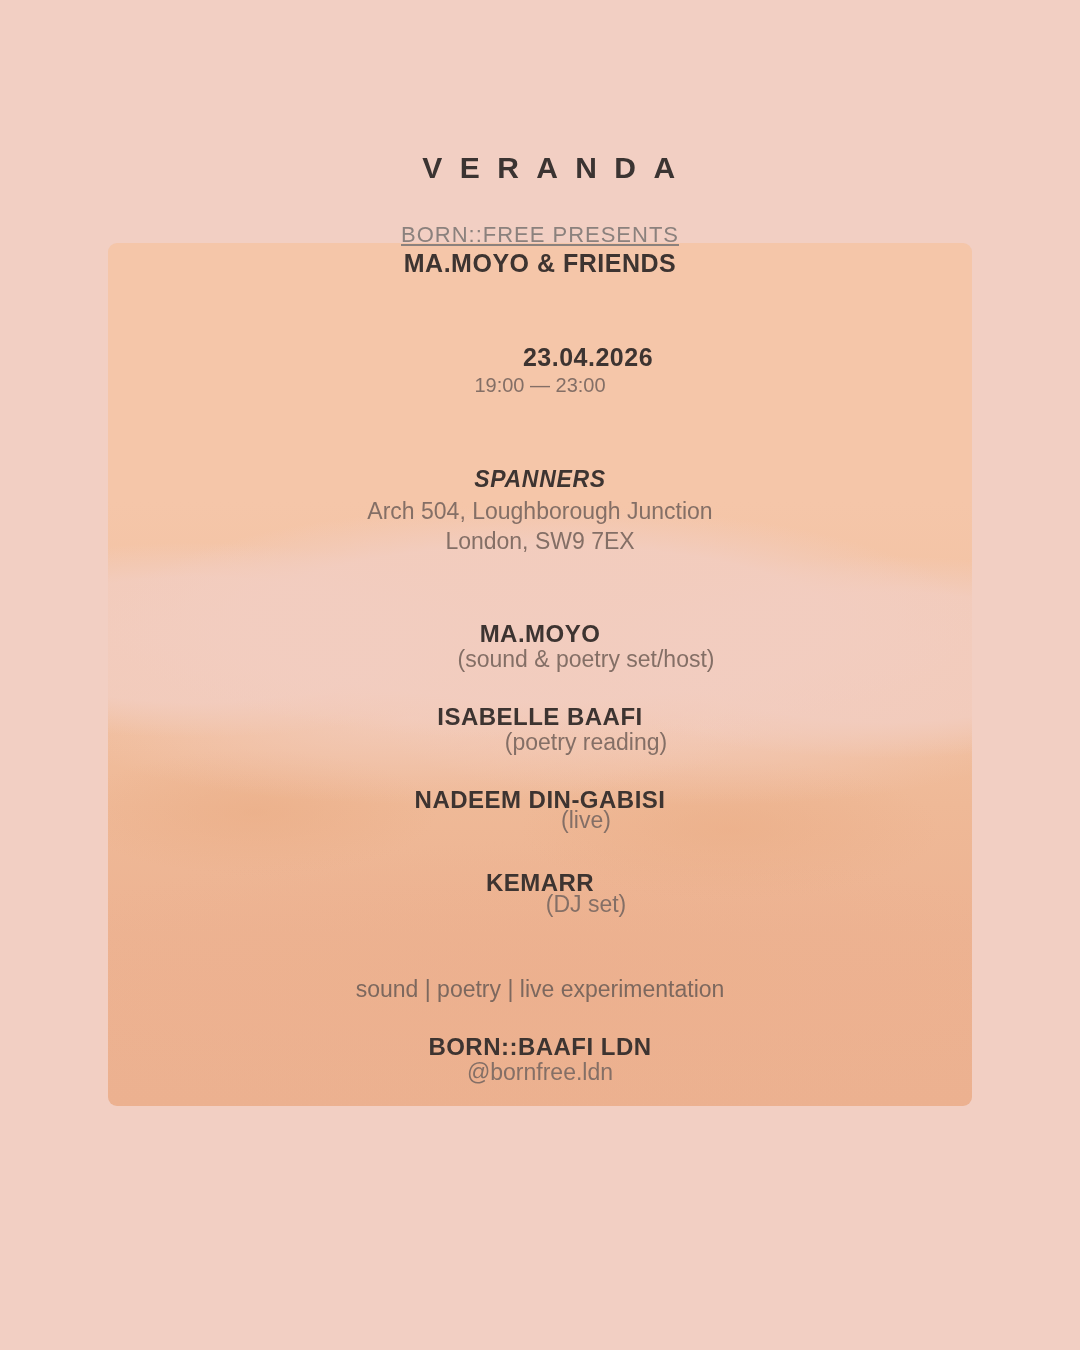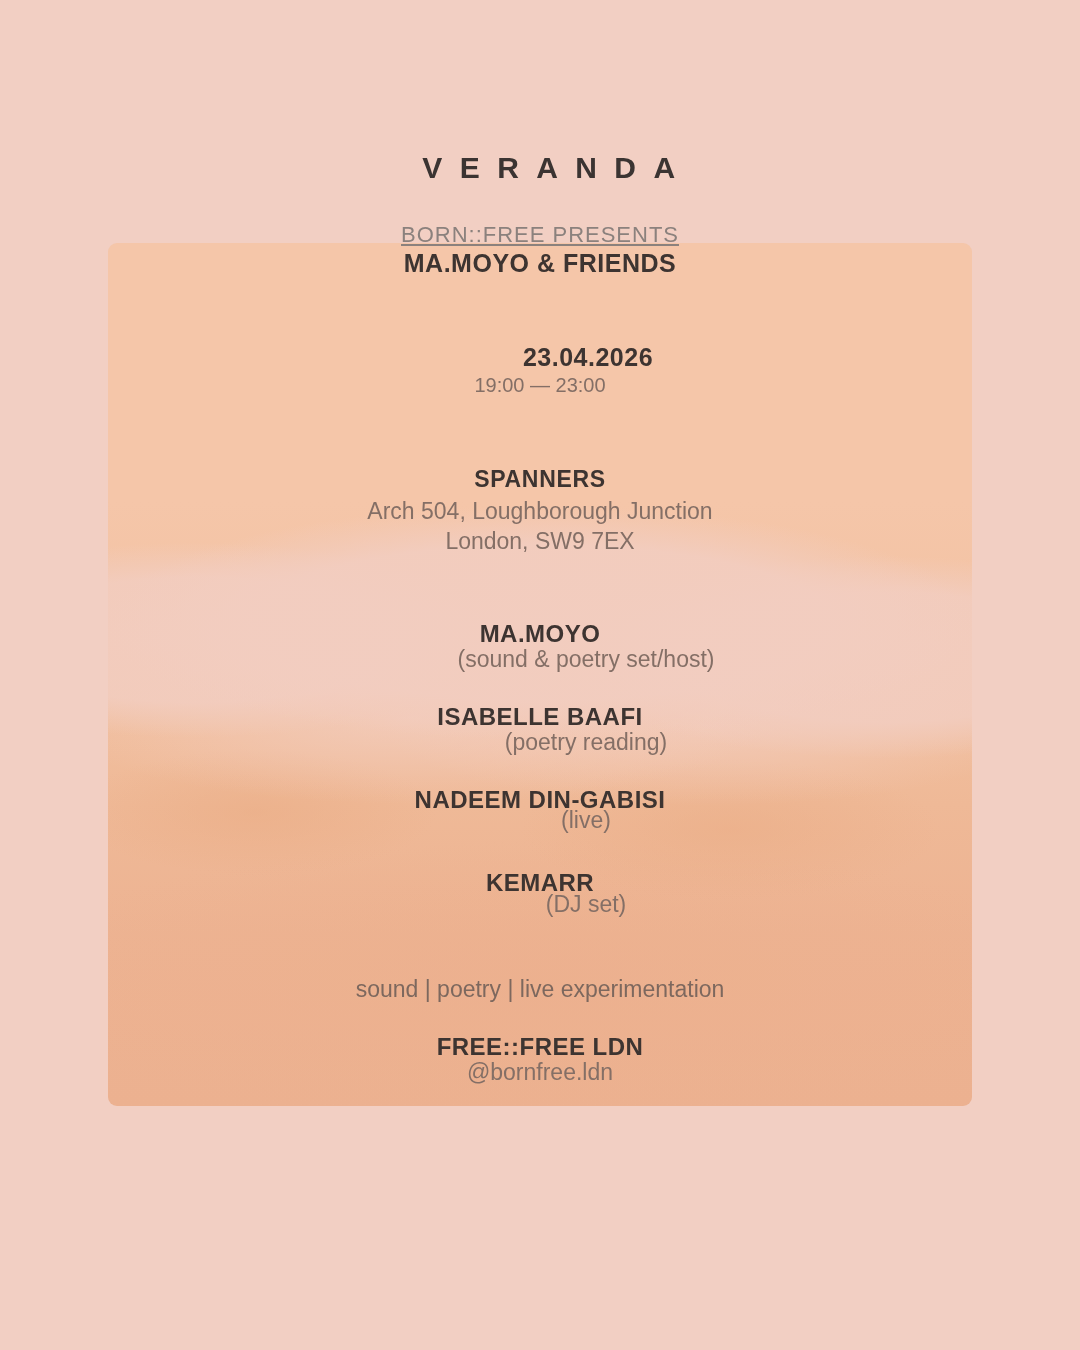--- a/index.html
+++ b/index.html
@@ -57,21 +57,21 @@
   .dark   { color: #3d3431; }
   .muted  { color: #846f66; }
   .gray   { color: #8b817d; text-decoration: underline; }
   .b      { font-weight: 700; }
 
   .title        { top: 151px; font-size: 30px; font-weight: 600; letter-spacing: 0.58em; padding-left: 0.58em; color: #3b3432; }
   .presents     { top: 222px; font-size: 22px; letter-spacing: 0.045em; }
   .headline     { top: 249px; font-size: 25px; letter-spacing: 0.02em; }
   .date         { top: 343px; font-size: 25px; letter-spacing: 0.02em; padding-left: 48px; }
   .time         { top: 374px; font-size: 20px; }
-  .venue-name   { top: 466px; font-size: 23px; letter-spacing: 0.03em; }
+  .venue-name   { top: 466px; font-size: 23px; letter-spacing: 0.03em; font-style: italic; }
   .addr1        { top: 498px; font-size: 23px; }
   .addr2        { top: 528px; font-size: 23px; }
   .act1-name    { top: 620px; }
   .act1-role    { top: 646px; }
   .act2-name    { top: 703px; }
   .act2-role    { top: 729px; }
   .act3-name    { top: 786px; }
   .act3-role    { top: 807px; }
   .act4-name    { top: 869px; }
   .act4-role    { top: 891px; }
@@ -107,16 +107,16 @@
   <div class="line act2-role act-role muted">(poetry reading)</div>
 
   <div class="line act3-name act-name dark b">NADEEM DIN-GABISI</div>
   <div class="line act3-role act-role muted">(live)</div>
 
   <div class="line act4-name act-name dark b">KEMARR</div>
   <div class="line act4-role act-role muted">(DJ set)</div>
 
   <div class="line tagline">sound | poetry | live experimentation</div>
 
-  <div class="line footer-org dark b">FREE::FREE LDN</div>
+  <div class="line footer-org dark b">BORN::BAAFI LDN</div>
   <div class="line footer-handle muted">@bornfree.ldn</div>
 
 </div>
 
 </body></html>

